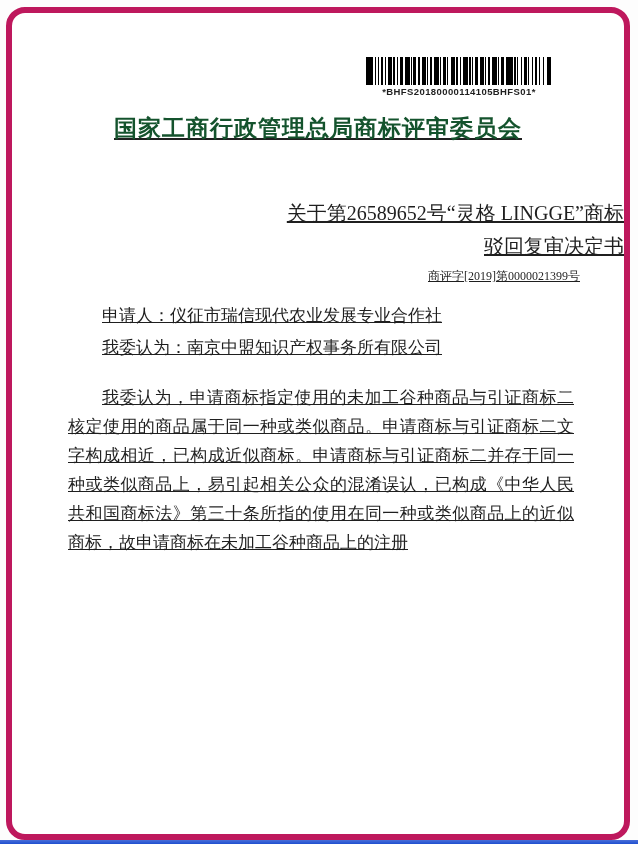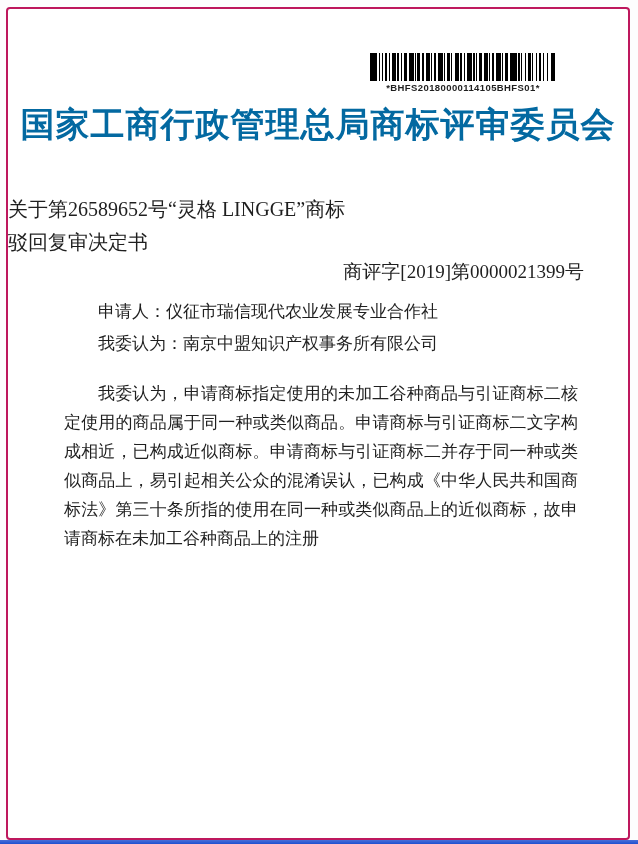--- a/index.html
+++ b/index.html
@@ -7,24 +7,25 @@
     width: 638px; height: 844px;
     background: #fdfdfd;
     position: relative;
     overflow: hidden;
     font-family: "Liberation Serif", "DejaVu Serif", serif;
     color: #1f1f1f;
   }
   .page-border {
     position: absolute;
     left: 6px; top: 7px; right: 8px; bottom: 4px;
-    border: 2px solid #be185d;
-    border-radius: 4px;
+    border: 6px solid #be185d;
+    border-radius: 19px;
     background: #ffffff;
     overflow: hidden;
+    text-decoration: underline;
   }
   .bottom-edge {
     position: absolute;
     left: 0; right: 0; bottom: 0;
     height: 4px;
     background: linear-gradient(#4a6fd8, #1e4fd0);
     z-index: 5;
   }
   .barcode {
     position: absolute;
@@ -37,39 +38,39 @@
     font-family: "Liberation Sans", "DejaVu Sans", sans-serif;
     font-weight: bold;
     font-size: 9.5px;
     letter-spacing: 0.4px;
     margin-top: 1px;
     white-space: nowrap;
   }
   .org-title {
     margin: 96px 0 0 0;
     text-align: center;
-    font-size: 34px;
+    font-size: 23px;
     font-weight: bold;
     letter-spacing: 1px;
     line-height: 40px;
-    color: #0369a1;
+    color: #14532d;
     white-space: nowrap;
   }
   .doc-title {
     margin-top: 48px;
-    text-align: left;
+    text-align: right;
     font-size: 20px;
     line-height: 33px;
     font-weight: 500;
   }
   .ref-number {
     margin-top: 4px;
     padding-right: 44px;
     text-align: right;
-    font-size: 19px;
+    font-size: 12px;
     line-height: 18px;
   }
   .parties {
     margin-top: 15px;
     padding: 0 52px 0 56px;
     font-size: 17px;
     line-height: 32px;
   }
   .parties p { margin: 0; text-indent: 2em; }
   .doc-body {

